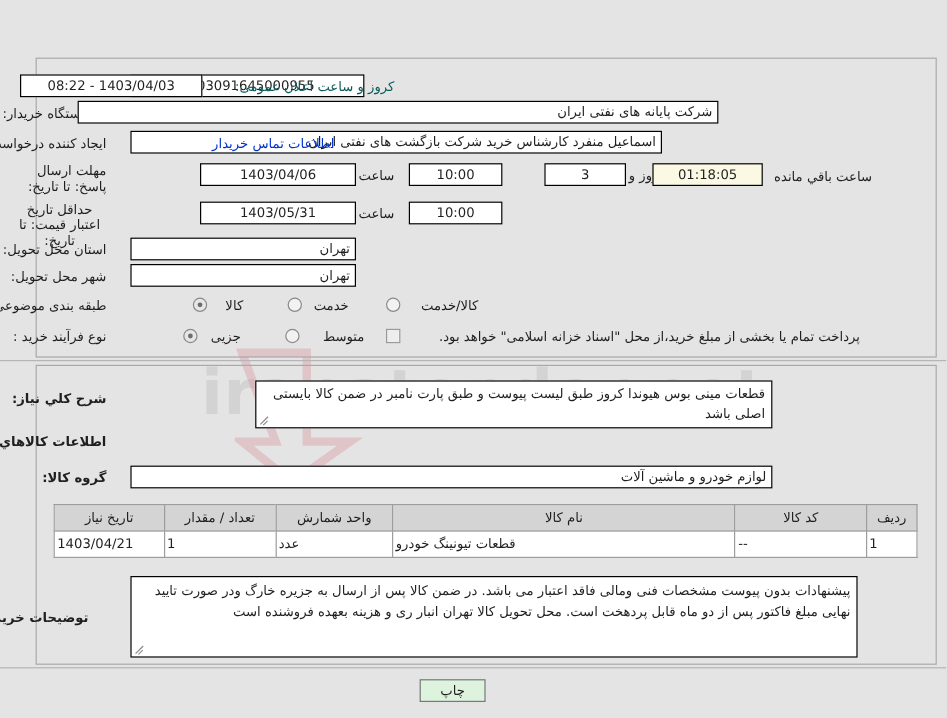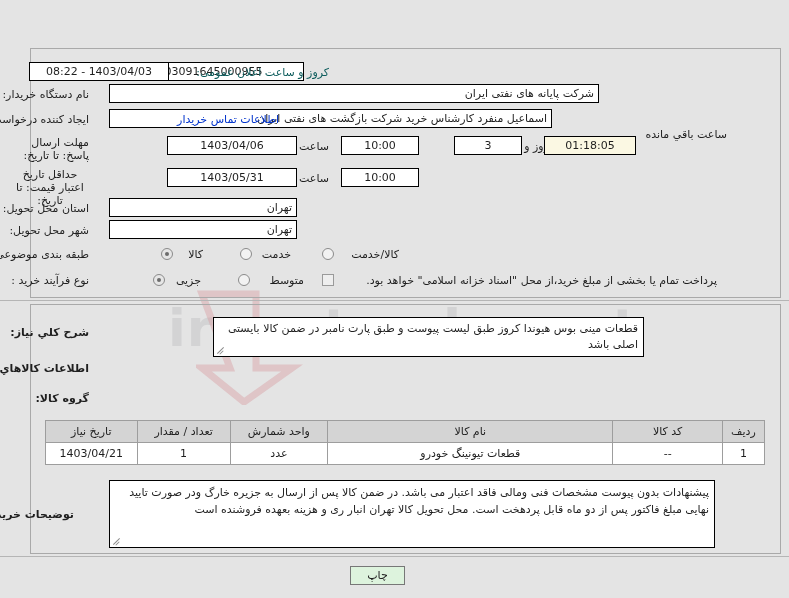--- a/index.html
+++ b/index.html
@@ -195,21 +195,21 @@
     border: 1px solid #9d9d9d;
     font-weight: normal;
     padding: 4px 2px;
     color: #1f1f1f;
     font-size: 11px;
   }
   .tbl td {
     background: #ffffff;
     border: 1px solid #9d9d9d;
     padding: 4px 2px;
-    text-align: center;
+    text-align: left;
     color: #1f1f1f;
   }
 
   
   .btn {
     position: absolute;
     height: 19px;
     border: 1px solid #777;
     box-sizing: border-box;
     font-size: 11px;
@@ -244,38 +244,38 @@
     </svg>
   </div>
 
 
   <div class="panel"></div>
 
   <span class="lbl" style="right:700px; top:66px;">شماره نیاز:</span>
   <div class="fld center" style="right:485px; top:62px; width:195px;">1103091645000955</div>
 
   <span class="lbl lbl-teal" style="right:460px; top:66px;">کروز و ساعت اعلان عمومی:</span>
-  <div class="fld center" style="right:620px; top:62px; width:140px;">1403/04/03 - 08:22</div>
+  <div class="fld center" style="right:620px; top:62px; width:152px;">1403/04/03 - 08:22</div>
 
   <span class="lbl" style="right:700px; top:88px;">نام دستگاه خریدار:</span>
-  <div class="fld" style="right:190px; top:84px; width:490px;">شرکت پایانه های نفتی ایران</div>
+  <div class="fld" style="right:190px; top:84px; width:534px;">شرکت پایانه های نفتی ایران</div>
 
   <span class="lbl" style="right:700px; top:113px;">ایجاد کننده درخواست:</span>
   <div class="fld" style="right:237px; top:109px; width:443px;">اسماعیل  منفرد کارشناس خرید شرکت بازگشت های نفتی ایران</div>
   <span class="lbl lbl-link" style="right:510px; top:113px;">اطلاعات تماس خریدار</span>
 
   <span class="lbl" style="right:700px; top:136px; width:78px; white-space:normal; line-height:13px; text-align:right;">مهلت ارسال پاسخ: تا تاریخ:</span>
   <div class="fld center" style="right:492px; top:136px; width:130px;">1403/04/06</div>
   <span class="lbl" style="right:460px; top:140px;">ساعت</span>
   <div class="fld center" style="right:370px; top:136px; width:78px;">10:00</div>
 
   <div class="fld center" style="right:267px; top:136px; width:68px;">3</div>
   <span class="lbl" style="right:240px; top:140px;">روز و</span>
   <div class="fld cream" style="right:153px; top:136px; width:92px;">01:18:05</div>
-  <span class="lbl" style="right:62px; top:128px;text-align:center;">ساعت باقي مانده</span>
+  <span class="lbl" style="right:62px; top:141px;text-align:center;">ساعت باقي مانده</span>
 
   <span class="lbl" style="right:700px; top:168px; width:78px; white-space:normal; line-height:13px; text-align:center;">حداقل تاریخ اعتبار قیمت: تا تاریخ:</span>
   <div class="fld center" style="right:492px; top:168px; width:130px;">1403/05/31</div>
   <span class="lbl" style="right:460px; top:172px;">ساعت</span>
   <div class="fld center" style="right:370px; top:168px; width:78px;">10:00</div>
 
   <span class="lbl" style="right:700px; top:202px;">استان محل تحویل:</span>
   <div class="fld" style="right:492px; top:198px; width:188px;">تهران</div>
 
   <span class="lbl" style="right:700px; top:224px;">شهر محل تحویل:</span>
@@ -304,20 +304,21 @@
 
   <span class="lbl lbl-bold" style="right:700px; top:326px;">شرح كلي نياز:</span>
   <div class="ta" style="right:145px; top:317px; width:431px; height:40px;">
     <span>قطعات مینی بوس هیوندا کروز طبق لیست پیوست و طبق پارت نامبر در ضمن کالا بایستی اصلی باشد</span>
     <span class="grip"></span>
   </div>
 
   <span class="lbl lbl-bold" style="right:700px; top:362px;">اطلاعات كالاهاي مورد نياز</span>
 
   <span class="lbl lbl-bold" style="right:700px; top:392px;">گروه کالا:</span>
+  <div class="fld" style="right:145px; top:388px; width:535px;">لوازم خودرو و ماشین آلات</div>
 
   <table class="tbl">
     <thead>
       <tr>
         <th style="width:38px;">ردیف</th>
         <th style="width:110px;">کد کالا</th>
         <th style="width:296px;">نام کالا</th>
         <th style="width:96px;">واحد شمارش</th>
         <th style="width:92px;">تعداد / مقدار</th>
         <th style="width:88px;">تاریخ نیاز</th>

